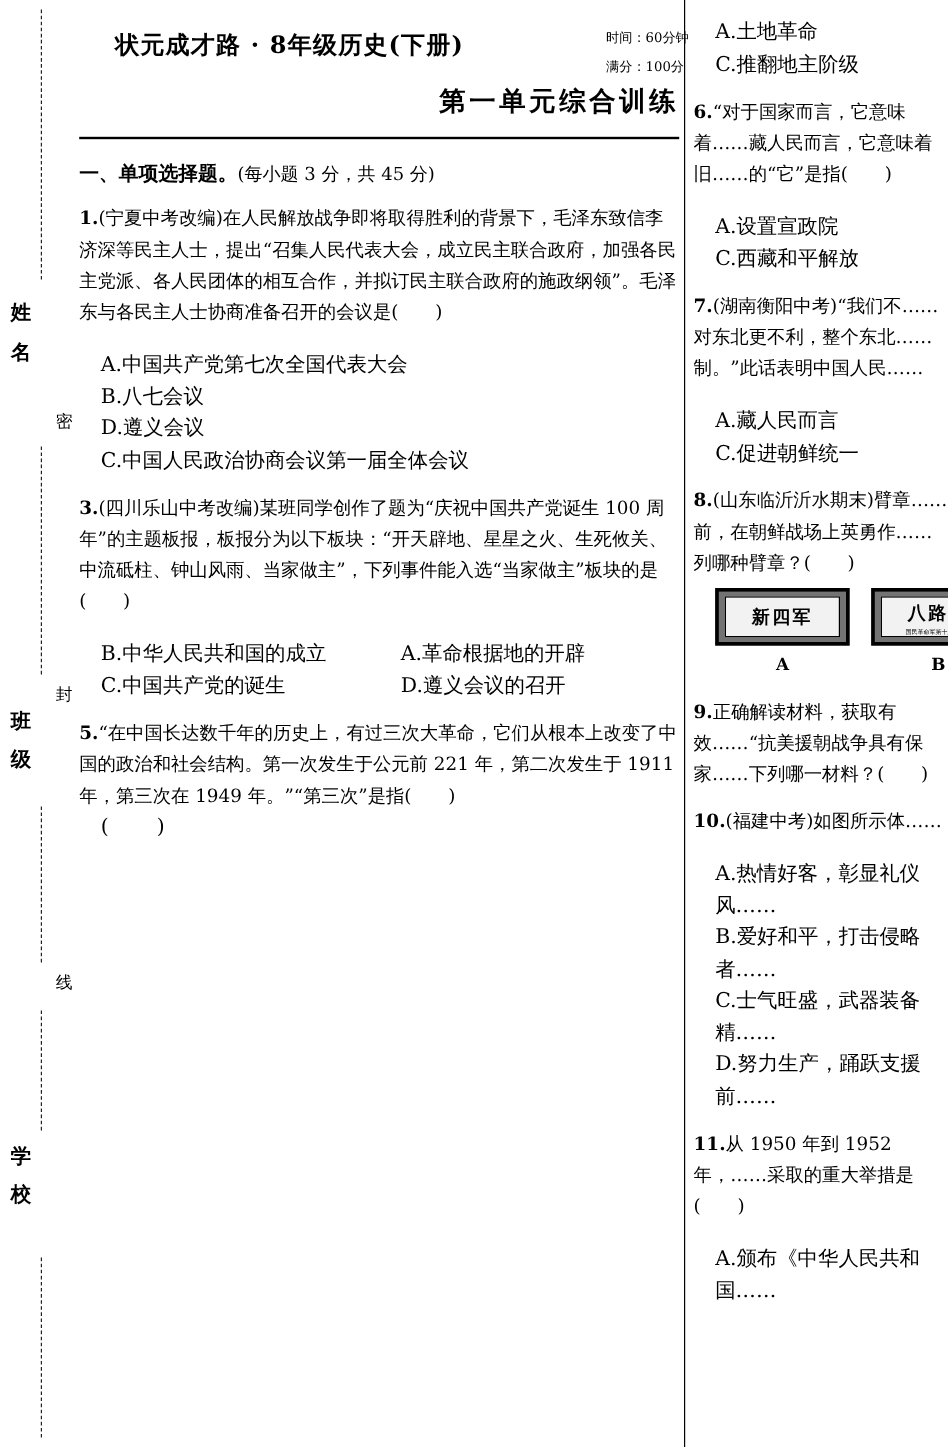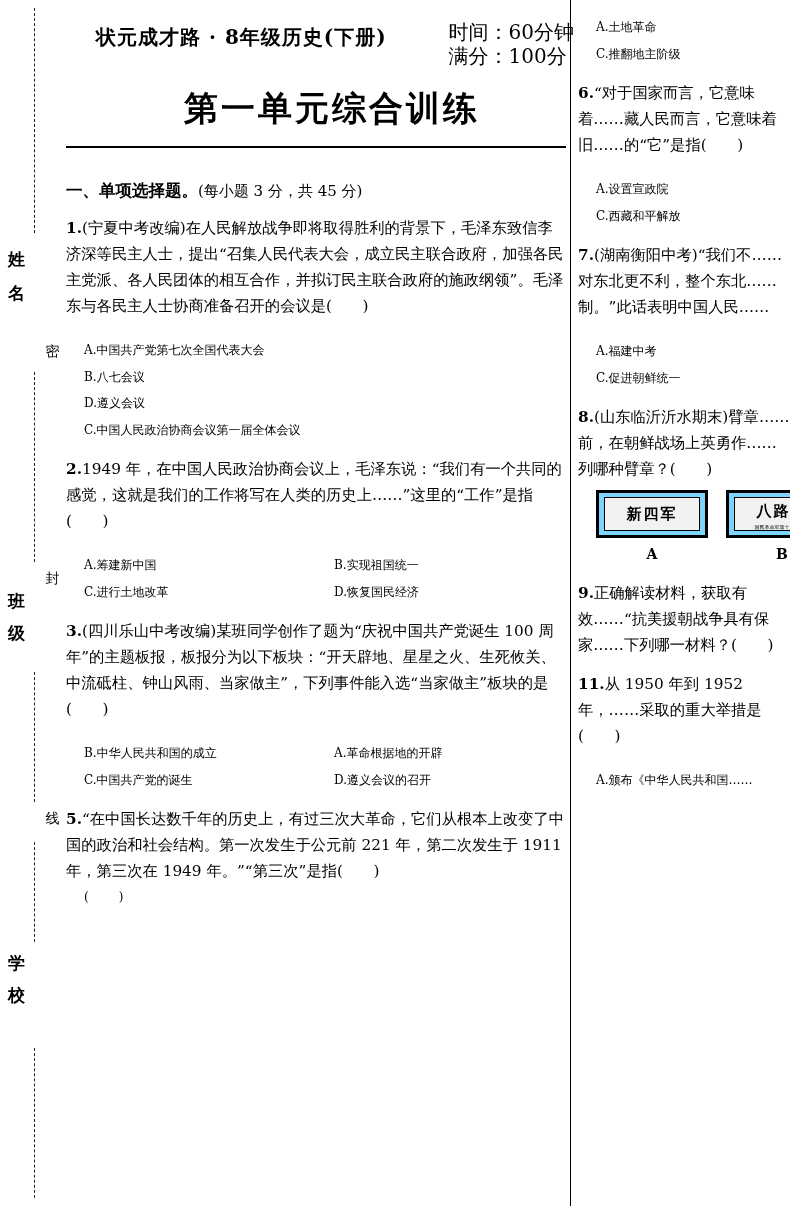--- a/index.html
+++ b/index.html
@@ -43,52 +43,52 @@
   .colL { position:absolute; left:66px; top:10px; width:500px; height:1206px; }
   .colR { position:absolute; left:578px; top:0; width:212px; height:1206px; overflow:hidden; }
 
   .header-row { position:relative; height:56px; }
   .book-title {
     position:absolute; left:30px; top:14px;
     font-size:20px; font-weight:700; letter-spacing:1px;
   }
   .exam-meta {
     position:absolute; right:-8px; top:10px;
-    font-size:20px; line-height:24px; text-align:left;
+    font-size:11px; line-height:24px; text-align:left;
   }
   .main-title {
-    margin-top:20px;
-    text-align:center;
+    margin-top:4px;
+    text-align:right;
     padding-left:32px;
-    font-size:34px; font-weight:700; letter-spacing:3px;
+    font-size:22px; font-weight:700; letter-spacing:3px;
   }
   .title-rule {
     margin:14px 0 0 0; height:0; border-top:2px solid #000;
   }
 
   .section-head {
-    margin-top:32px; font-size:16.5px; font-weight:700;
+    margin-top:18px; font-size:16.5px; font-weight:700;
   }
   .section-head .score { font-weight:400; font-size:15px; }
 
   .q { margin-top:13px; font-size:15.3px; line-height:26px; }
   .q .qnum { font-weight:700; }
   .qtext { }
   .opts { margin-top:18px; }
-  .opt { line-height:26.5px; font-size:12px; padding-left:18px; }
+  .opt { line-height:26.5px; font-size:17px; padding-left:18px; }
   .opts.two-col { display:flex; flex-wrap:wrap; }
   .opts.two-col .opt { width:50%; padding-left:18px; }
   .blank-paren { letter-spacing:2px; }
 
   
   .badges { display:flex; gap:18px; margin:8px 0 0 18px; }
   .badge-wrap { text-align:center; }
   .badge {
     width:112px; height:48px;
-    background:#7dd3fc;
+    background:#737373;
     border:3px solid #000;
     color:#fff;
     display:flex; align-items:center; justify-content:center;
     position:relative;
   }
   .badge .inner {
     width:96px; height:34px; background:#f2f2f2; color:#000;
     border:1px solid #000;
     display:flex; flex-direction:column; align-items:center; justify-content:center;
     font-size:15px; font-weight:700; letter-spacing:2px;
@@ -137,29 +137,20 @@
     <div class="q">
       <span class="qnum">1.</span><span class="qtext">(宁夏中考改编)在人民解放战争即将取得胜利的背景下，毛泽东致信李济深等民主人士，提出“召集人民代表大会，成立民主联合政府，加强各民主党派、各人民团体的相互合作，并拟订民主联合政府的施政纲领”。毛泽东与各民主人士协商准备召开的会议是(　　)</span>
       <div class="opts">
         <div class="opt">A.中国共产党第七次全国代表大会</div>
         <div class="opt">B.八七会议</div>
         <div class="opt">D.遵义会议</div>
         <div class="opt">C.中国人民政治协商会议第一届全体会议</div>
       </div>
     </div>
 
-    <div class="q">
-      <span class="qnum">2.</span><span class="qtext">1949 年，在中国人民政治协商会议上，毛泽东说：“我们有一个共同的感觉，这就是我们的工作将写在人类的历史上……”这里的“工作”是指(　　)</span>
-      <div class="opts two-col">
-        <div class="opt">A.筹建新中国</div>
-        <div class="opt">B.实现祖国统一</div>
-        <div class="opt">C.进行土地改革</div>
-        <div class="opt">D.恢复国民经济</div>
-      </div>
-    </div>
 
     <div class="q">
       <span class="qnum">3.</span><span class="qtext">(四川乐山中考改编)某班同学创作了题为“庆祝中国共产党诞生 100 周年”的主题板报，板报分为以下板块：“开天辟地、星星之火、生死攸关、中流砥柱、钟山风雨、当家做主”，下列事件能入选“当家做主”板块的是(　　)</span>
       <div class="opts two-col">
         <div class="opt">B.中华人民共和国的成立</div>
         <div class="opt">A.革命根据地的开辟</div>
         <div class="opt">C.中国共产党的诞生</div>
         <div class="opt">D.遵义会议的召开</div>
       </div>
     </div>
@@ -183,21 +174,21 @@
       <span class="qnum">6.</span><span class="qtext">“对于国家而言，它意味着……藏人民而言，它意味着旧……的“它”是指(　　)</span>
       <div class="opts">
         <div class="opt">A.设置宣政院</div>
         <div class="opt">C.西藏和平解放</div>
       </div>
     </div>
 
     <div class="q">
       <span class="qnum">7.</span><span class="qtext">(湖南衡阳中考)“我们不……对东北更不利，整个东北……制。”此话表明中国人民……</span>
       <div class="opts">
-        <div class="opt">A.福建中考</div>
+        <div class="opt">A.藏人民而言</div>
         <div class="opt">C.促进朝鲜统一</div>
       </div>
     </div>
 
     <div class="q">
       <span class="qnum">8.</span><span class="qtext">(山东临沂沂水期末)臂章……前，在朝鲜战场上英勇作……列哪种臂章？(　　)</span>
       <div class="badges">
         <div class="badge-wrap">
           <div class="badge">
             <div class="inner">
@@ -215,20 +206,29 @@
           </div>
           <div class="badge-label">B</div>
         </div>
       </div>
     </div>
 
     <div class="q">
       <span class="qnum">9.</span><span class="qtext">正确解读材料，获取有效……“抗美援朝战争具有保家……下列哪一材料？(　　)</span>
     </div>
 
+    <div class="q">
+      <span class="qnum">10.</span><span class="qtext">(福建中考)如图所示体……</span>
+      <div class="opts">
+        <div class="opt">A.热情好客，彰显礼仪风……</div>
+        <div class="opt">B.爱好和平，打击侵略者……</div>
+        <div class="opt">C.士气旺盛，武器装备精……</div>
+        <div class="opt">D.努力生产，踊跃支援前……</div>
+      </div>
+    </div>
 
     <div class="q">
       <span class="qnum">11.</span><span class="qtext">从 1950 年到 1952 年，……采取的重大举措是(　　)</span>
       <div class="opts">
         <div class="opt">A.颁布《中华人民共和国……</div>
 
       </div>
     </div>
 
   </div>

